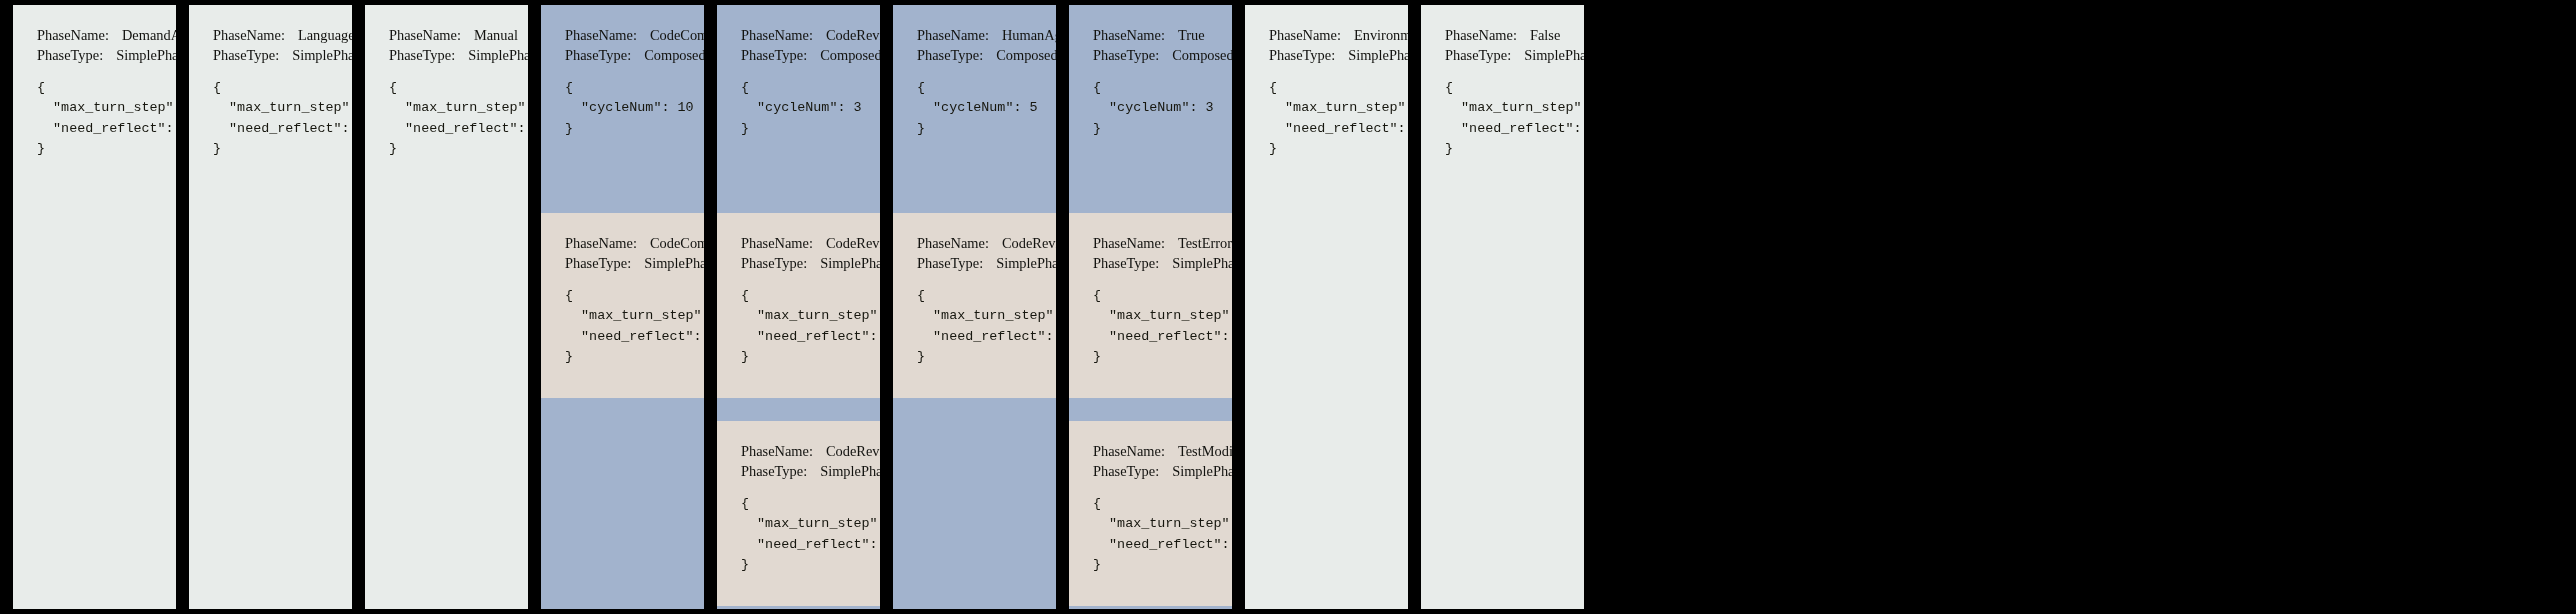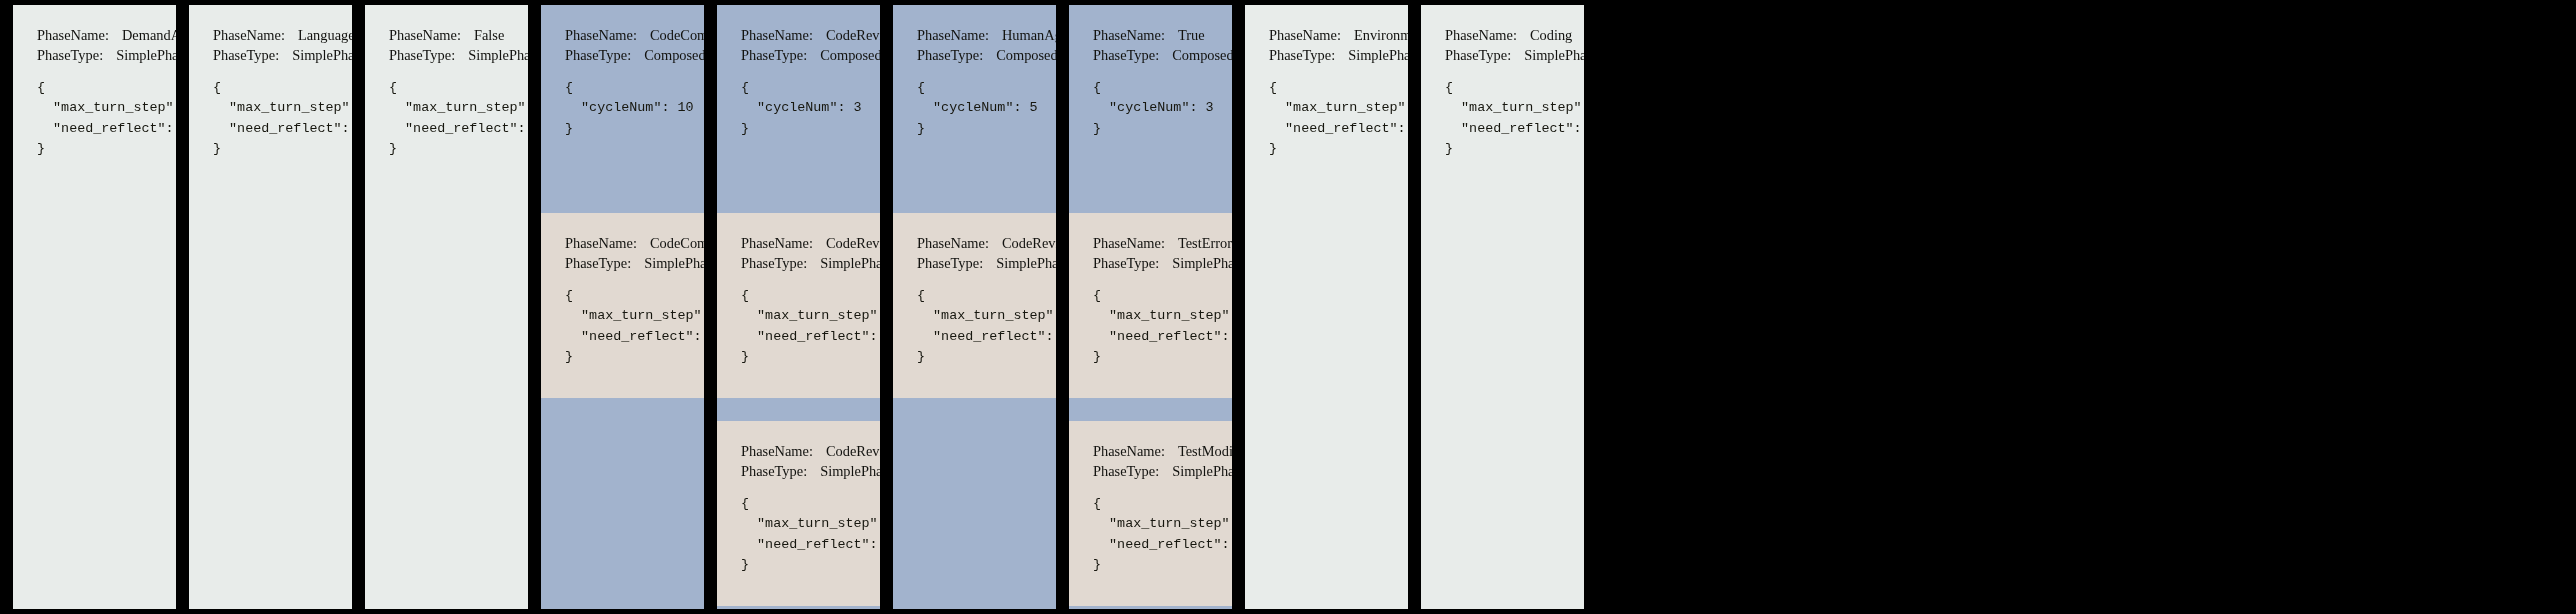--- a/index.html
+++ b/index.html
@@ -70,21 +70,21 @@
   "need_reflect": "True"
 }</div>
       </div>
     </div>
     <div class="sep" style="width: 13px;"></div>
     <div class="col" style="width: 163px;">
       <div class="block simple-grey" style="height: 604px;">
         <div class="meta">
           <div class="mrow">
             <span class="mkey">PhaseName:</span>
-            <span class="mval">False</span>
+            <span class="mval">Manual</span>
           </div>
           <div class="mrow">
             <span class="mkey">PhaseType:</span>
             <span class="mval">SimplePhase</span>
           </div>
         </div>
         <div class="json">{
   "max_turn_step": 1,
   "need_reflect": "False"
 }</div>
@@ -286,21 +286,21 @@
   "need_reflect": "True"
 }</div>
       </div>
     </div>
     <div class="sep" style="width: 13px;"></div>
     <div class="col" style="width: 163px;">
       <div class="block simple-grey" style="height: 604px;">
         <div class="meta">
           <div class="mrow">
             <span class="mkey">PhaseName:</span>
-            <span class="mval">Coding</span>
+            <span class="mval">False</span>
           </div>
           <div class="mrow">
             <span class="mkey">PhaseType:</span>
             <span class="mval">SimplePhase</span>
           </div>
         </div>
         <div class="json">{
   "max_turn_step": 1,
   "need_reflect": "False"
 }</div>

